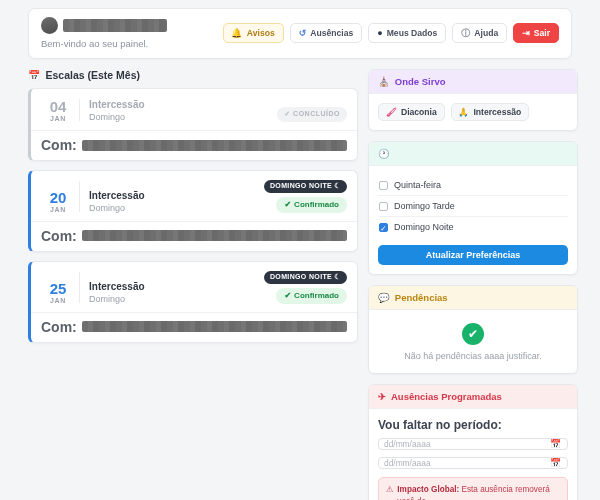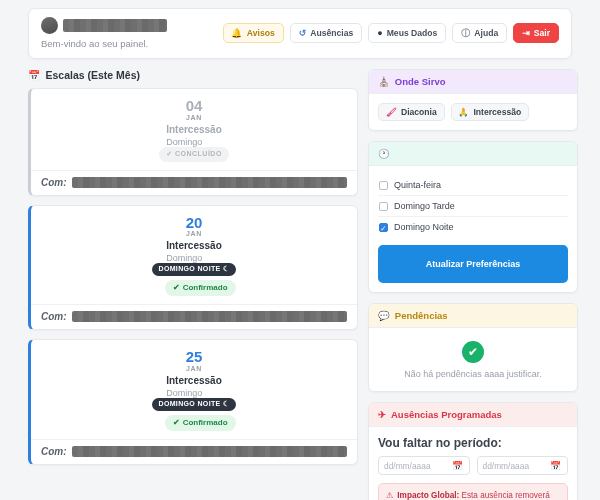--- a/index.html
+++ b/index.html
@@ -72,21 +72,21 @@
   .card {
     background: #fff;
     border: 1px solid #e6e8ec;
     border-left: 3px solid #c9ced6;
     border-radius: 6px;
     margin-bottom: 9px;
     box-shadow: 0 1px 2px rgba(16,24,40,.04);
     overflow: hidden;
   }
   .card.active { border-left-color: #2f7fe0; }
-  .card-top { display: flex; align-items: center; padding: 9px 10px 8px 10px; flex-direction: column; }
+  .card-top { display: flex; align-items: flex-end; padding: 9px 10px 8px 10px; }
   .datecol { width: 34px; flex: none; text-align: center; }
   .dnum { font-size: 15px; font-weight: bold; color: #2f7fe0; line-height: 1.05; }
   .card.done .dnum { color: #aab0ba; }
   .dmon { font-size: 7px; font-weight: bold; color: #9aa0aa; letter-spacing: .6px; }
   .divline { width: 1px; align-self: stretch; background: #e9ebef; margin: 1px 9px 1px 4px; }
   .titlecol { flex: 1; min-width: 0; }
   .ev-name { font-size: 10px; font-weight: bold; color: #2f3640; line-height: 1.3; }
   .card.done .ev-name { color: #a4aab4; }
   .ev-sub { font-size: 9px; color: #9aa0aa; margin-top: 1px; }
   .badgecol { display: flex; flex-direction: column; align-items: flex-end; gap: 4px; flex: none; }
@@ -96,21 +96,21 @@
     padding: 2px 6px; line-height: 1.25; white-space: nowrap;
   }
   .badge.slot { background: #2d3540; color: #fff; letter-spacing: .35px; }
   .badge.ok { background: #e3f7e9; color: #1c8a45; font-size: 8px; padding: 3px 8px; border-radius: 10px; }
   .badge.muted { background: #f1f2f4; color: #b2b7bf; letter-spacing: .5px; padding: 3px 7px; }
   .card-bottom {
     border-top: 1px solid #eef0f3;
     padding: 6px 10px 7px 10px;
     display: flex; align-items: center; gap: 5px;
   }
-  .com-label { font-size: 10px; font-weight: bold; color: #5a616b; flex: none; font-style: italic; }
+  .com-label { font-size: 14px; font-weight: bold; color: #5a616b; flex: none; }
   .redact-row { flex: 1; height: 11px; }
 
   
   .panel {
     background: #fff;
     border: 1px solid #e6e8ec;
     border-radius: 6px;
     margin-bottom: 10px;
     overflow: hidden;
     box-shadow: 0 1px 2px rgba(16,24,40,.04);
@@ -152,36 +152,36 @@
     position: relative;
   }
   .box.on::after {
     content: "✓"; position: absolute; inset: 0;
     color: #fff; font-size: 7.5px; line-height: 9px; text-align: center;
   }
   .btn-primary {
     display: block; width: 100%; margin-top: 8px;
     background: #1c8ae0; color: #fff;
     border: none; border-radius: 5px;
-    height: 38px; font-size: 9px; font-weight: bold;
+    height: 20px; font-size: 9px; font-weight: bold;
     font-family: "Liberation Sans", sans-serif;
     cursor: pointer;
   }
 
   .empty-wrap { text-align: center; padding: 4px 0 3px 0; }
   .check-circle {
     width: 22px; height: 22px; border-radius: 50%;
     background: #18b26a; color: #fff;
     margin: 0 auto 6px auto;
     font-size: 12px; line-height: 22px; text-align: center;
   }
   .empty-text { font-size: 9px; color: #9aa0aa; }
 
   .field-label { font-size: 12px; font-weight: bold; color: #3d4450; margin-bottom: 6px; }
-  .date-row { display: flex; gap: 7px; }
+  .date-row { display: flex; gap: 7px; flex-direction: column; }
   .date-input {
     flex: 1; height: 19px;
     border: 1px solid #dfe2e7; border-radius: 4px;
     background: #fff;
     display: flex; align-items: center; justify-content: space-between;
     padding: 0 5px;
     font-size: 8.4px; color: #aeb3bb;
   }
   .date-input .cal { color: #5a616b; font-size: 9px; }
   .warnbox {

